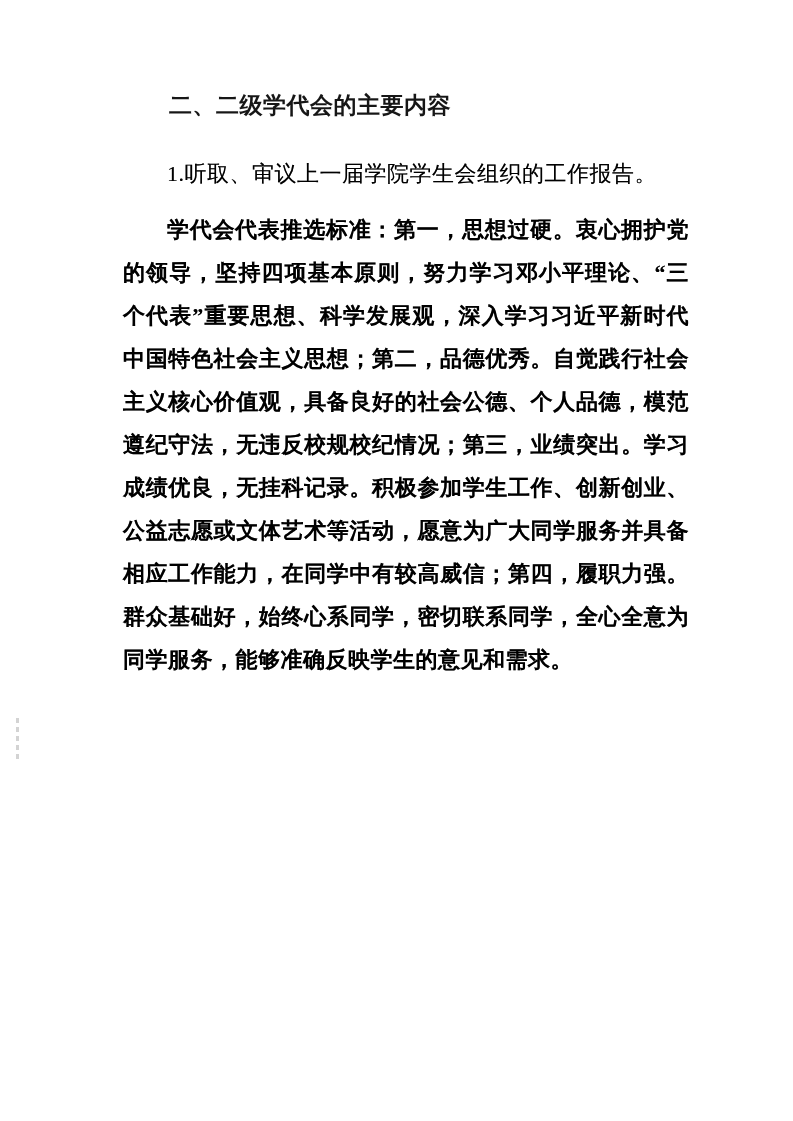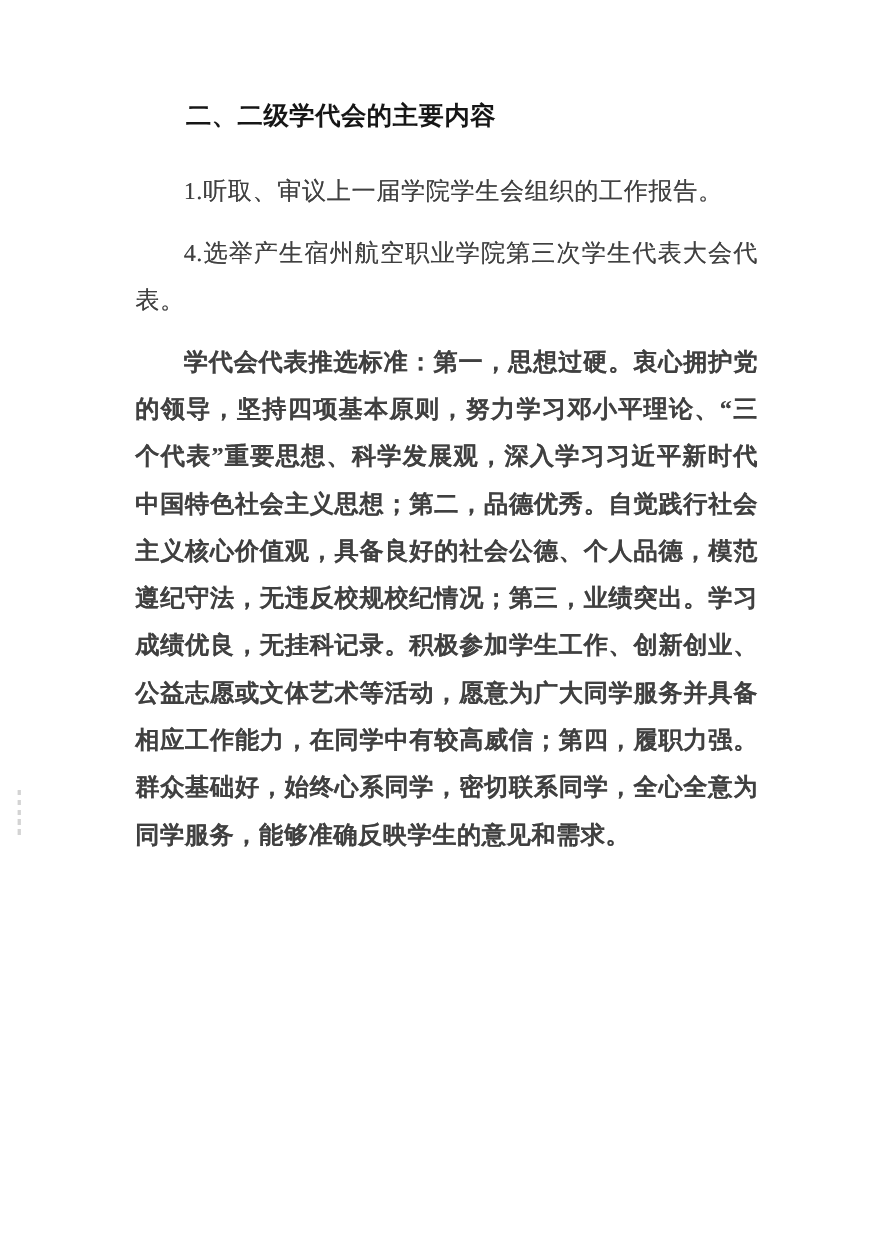--- a/index.html
+++ b/index.html
@@ -28,21 +28,21 @@
     font-size: 23px;
     line-height: 30px;
     color: #161616;
     text-indent: 2em;
     letter-spacing: 0.5px;
   }
   .para {
     margin: 0 0 13px 0;
     font-size: 22px;
     line-height: 43px;
-    color: #404040;
+    color: #000000;
     text-align: justify;
     text-indent: 2em;
     letter-spacing: 0.5px;
     text-shadow: 0 0 0.4px rgba(31,31,31,0.55);
   }
   .para:last-child { margin-bottom: 0; font-weight: bold; }
   .scan-artifact {
     position: absolute;
     left: 16px;
     top: 718px;
@@ -59,17 +59,16 @@
 </style>
 </head>
 <body>
 
 <div class="page">
   <div class="scan-artifact"></div>
   <div class="content">
     <h2 class="doc-heading">二、二级学代会的主要内容</h2>
     <div>
         <p class="para">1.听取、审议上一届学院学生会组织的工作报告。</p>
-        <p class="para">4.选举产生宿州航空职业学院第三次学生代表大会代表。</p>
         <p class="para">学代会代表推选标准：第一，思想过硬。衷心拥护党的领导，坚持四项基本原则，努力学习邓小平理论、“三个代表”重要思想、科学发展观，深入学习习近平新时代中国特色社会主义思想；第二，品德优秀。自觉践行社会主义核心价值观，具备良好的社会公德、个人品德，模范遵纪守法，无违反校规校纪情况；第三，业绩突出。学习成绩优良，无挂科记录。积极参加学生工作、创新创业、公益志愿或文体艺术等活动，愿意为广大同学服务并具备相应工作能力，在同学中有较高威信；第四，履职力强。群众基础好，始终心系同学，密切联系同学，全心全意为同学服务，能够准确反映学生的意见和需求。</p>
       </div>
   </div>
 </div>
 
 </body></html>

